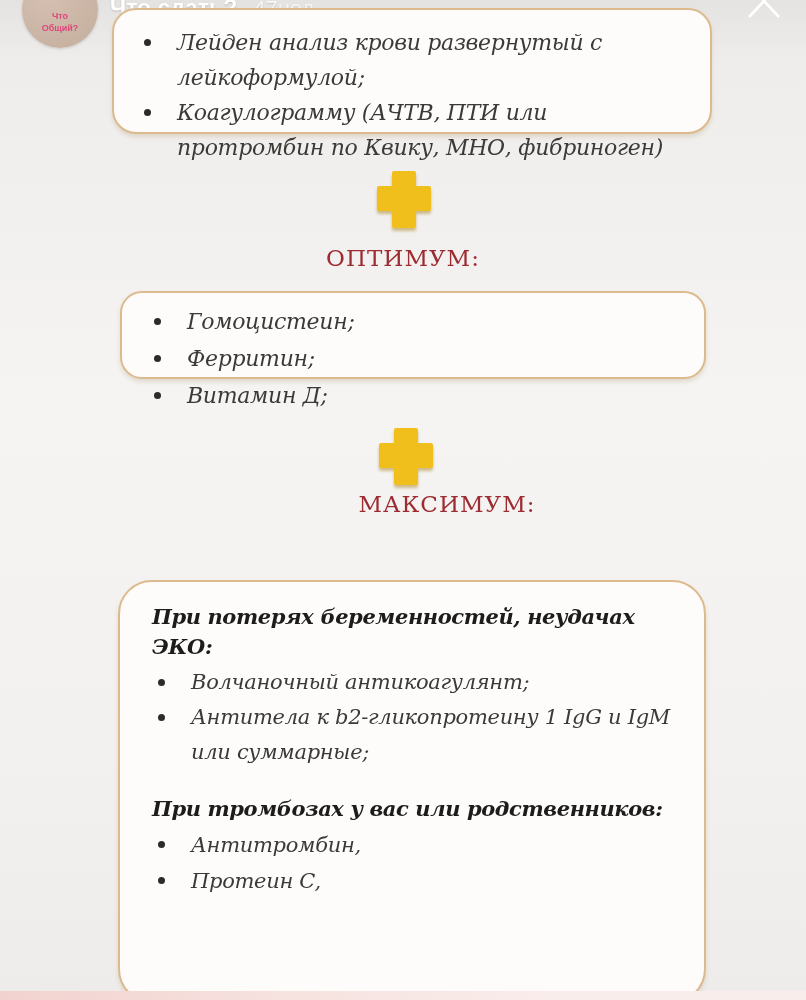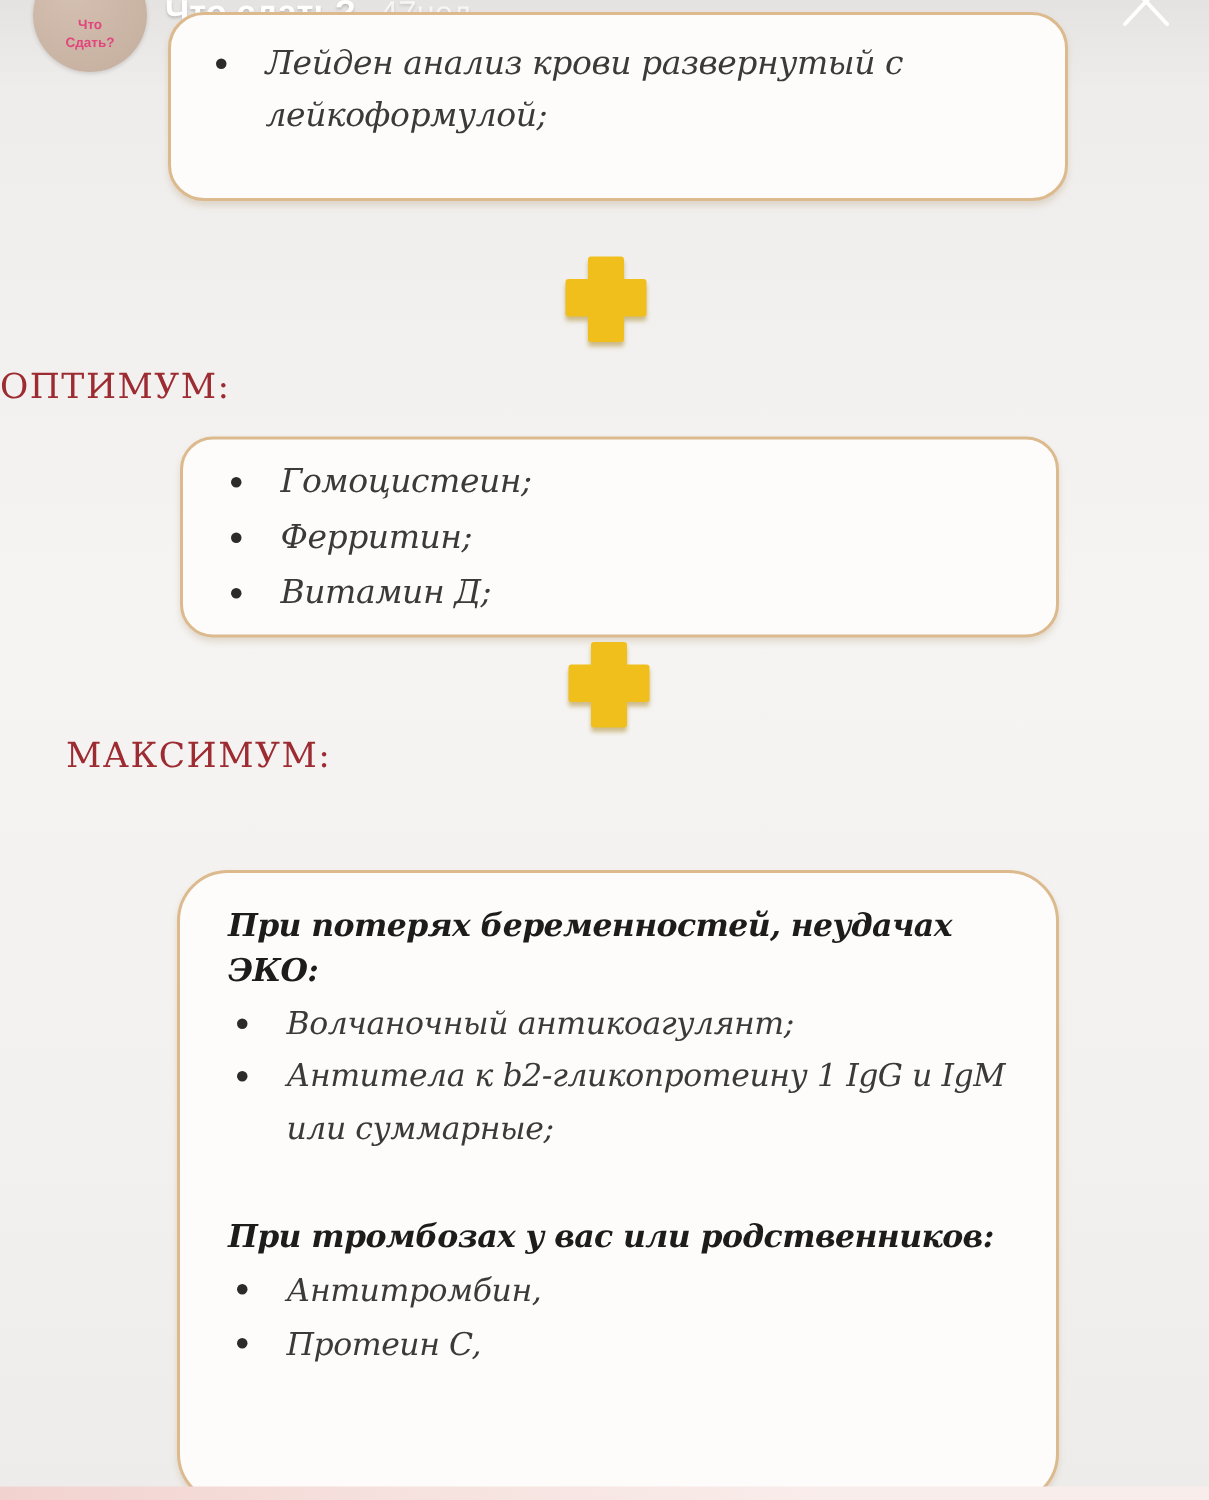--- a/index.html
+++ b/index.html
@@ -31,80 +31,84 @@
     box-shadow:0 3px 4px rgba(175,150,115,.28);
   }
   .card ul{list-style:none;margin:0;padding:0;}
   .card li{display:flex;align-items:flex-start;}
   .dot{width:7px;height:7px;border-radius:50%;background:#2c2b29;flex-shrink:0;}
   .itxt{color:#3b3a37;font-style:italic;letter-spacing:-0.3px;}
   #box1{left:112px;top:8px;width:600px;height:126px;border-radius:24px;padding:15px 16px 0 30px;}
   #box1 li{line-height:35px;}
   #box1 .dot{margin:14px 26px 0 0;}
   #box1 .itxt{font-size:22px;}
-  #box2{left:120px;top:291px;width:586px;height:134px;border-radius:22px;padding:10px 16px 0 32px;}
+  #box2{left:120px;top:291px;width:586px;height:88px;border-radius:22px;padding:10px 16px 0 32px;}
   #box2 li{line-height:37px;}
   #box2 .dot{margin:15px 26px 0 0;}
   #box2 .itxt{font-size:22px;}
   #box3{left:118px;top:580px;width:588px;height:423px;border-radius:34px;padding:20px 24px 0 32px;}
   #box3 li{line-height:35px;}
   #box3 .dot{margin:14px 26px 0 6px;}
   #box3 .itxt{font-size:21px;}
   .bold-heading{
     font-size:21px;font-weight:bold;font-style:italic;color:#1d1c1a;
     letter-spacing:-0.4px;line-height:30px;
   }
-  #box3 .group2-heading{margin-top:39px;}
+  #box3 .group2-heading{margin-top:24px;}
   #box3 ul{margin-top:3px;}
   #box3 #items2 li{line-height:36px;text-align:center;}
   
   .plus{position:absolute;width:54px;height:57px;
     filter:drop-shadow(0 3px 1.5px rgba(160,120,10,.45));}
   .plus::before{content:"";position:absolute;left:27%;top:0;width:46%;height:100%;
     background:#f0bf1c;border-radius:2px;}
   .plus::after{content:"";position:absolute;left:0;top:26%;width:100%;height:45%;
     background:#f0bf1c;border-radius:2px;}
   #plus1{left:377px;top:171px;}
   #plus2{left:379px;top:428px;}
   
   .red-label{
-    position:absolute;left:0;width:806px;
+    position:absolute;left:0;width:806px;text-align:center;
     color:#9d2b32;font-size:23px;letter-spacing:1px;font-weight:500;
   }
   #optimum{top:245px;}
   #maximum{top:491px;padding-left:44px;}
   
   .bottom-strip{position:absolute;left:0;top:991px;width:806px;height:9px;
     background:linear-gradient(90deg,#f2d2cf 0%,#f6e2df 35%,#f9edeb 70%,#f8edeb 100%);}
 </style>
 </head>
 <body>
 
 <div class="stage">
 
   <div class="avatar">
     <span>Что</span>
-    <span>Сдать?</span>
+    <span>Общий?</span>
   </div>
   <div class="story-title-row">
     <span class="story-title">Что сдать?</span>
     <span class="story-time">47нед.</span>
   </div>
   <div class="close-btn">
     <svg width="40" height="40" viewBox="0 0 40 40">
       <line x1="6" y1="-4" x2="34" y2="26" stroke="#ffffff" stroke-width="2.6" stroke-linecap="round"></line>
       <line x1="34" y1="-4" x2="6" y2="26" stroke="#ffffff" stroke-width="2.6" stroke-linecap="round"></line>
     </svg>
   </div>
 
   <div class="card" id="box1">
     <ul>
       <li>
         <span class="dot"></span>
         <span class="itxt">Лейден анализ крови развернутый с лейкоформулой;</span>
+      </li>
+      <li>
+        <span class="dot"></span>
+        <span class="itxt">Коагулограмму (АЧТВ, ПТИ или протромбин по Квику, МНО, фибриноген)</span>
       </li>
     </ul>
   </div>
 
   <div class="plus" id="plus1"></div>
   <div class="red-label" id="optimum">ОПТИМУМ:</div>
 
   <div class="card" id="box2">
     <ul>
       <li>

